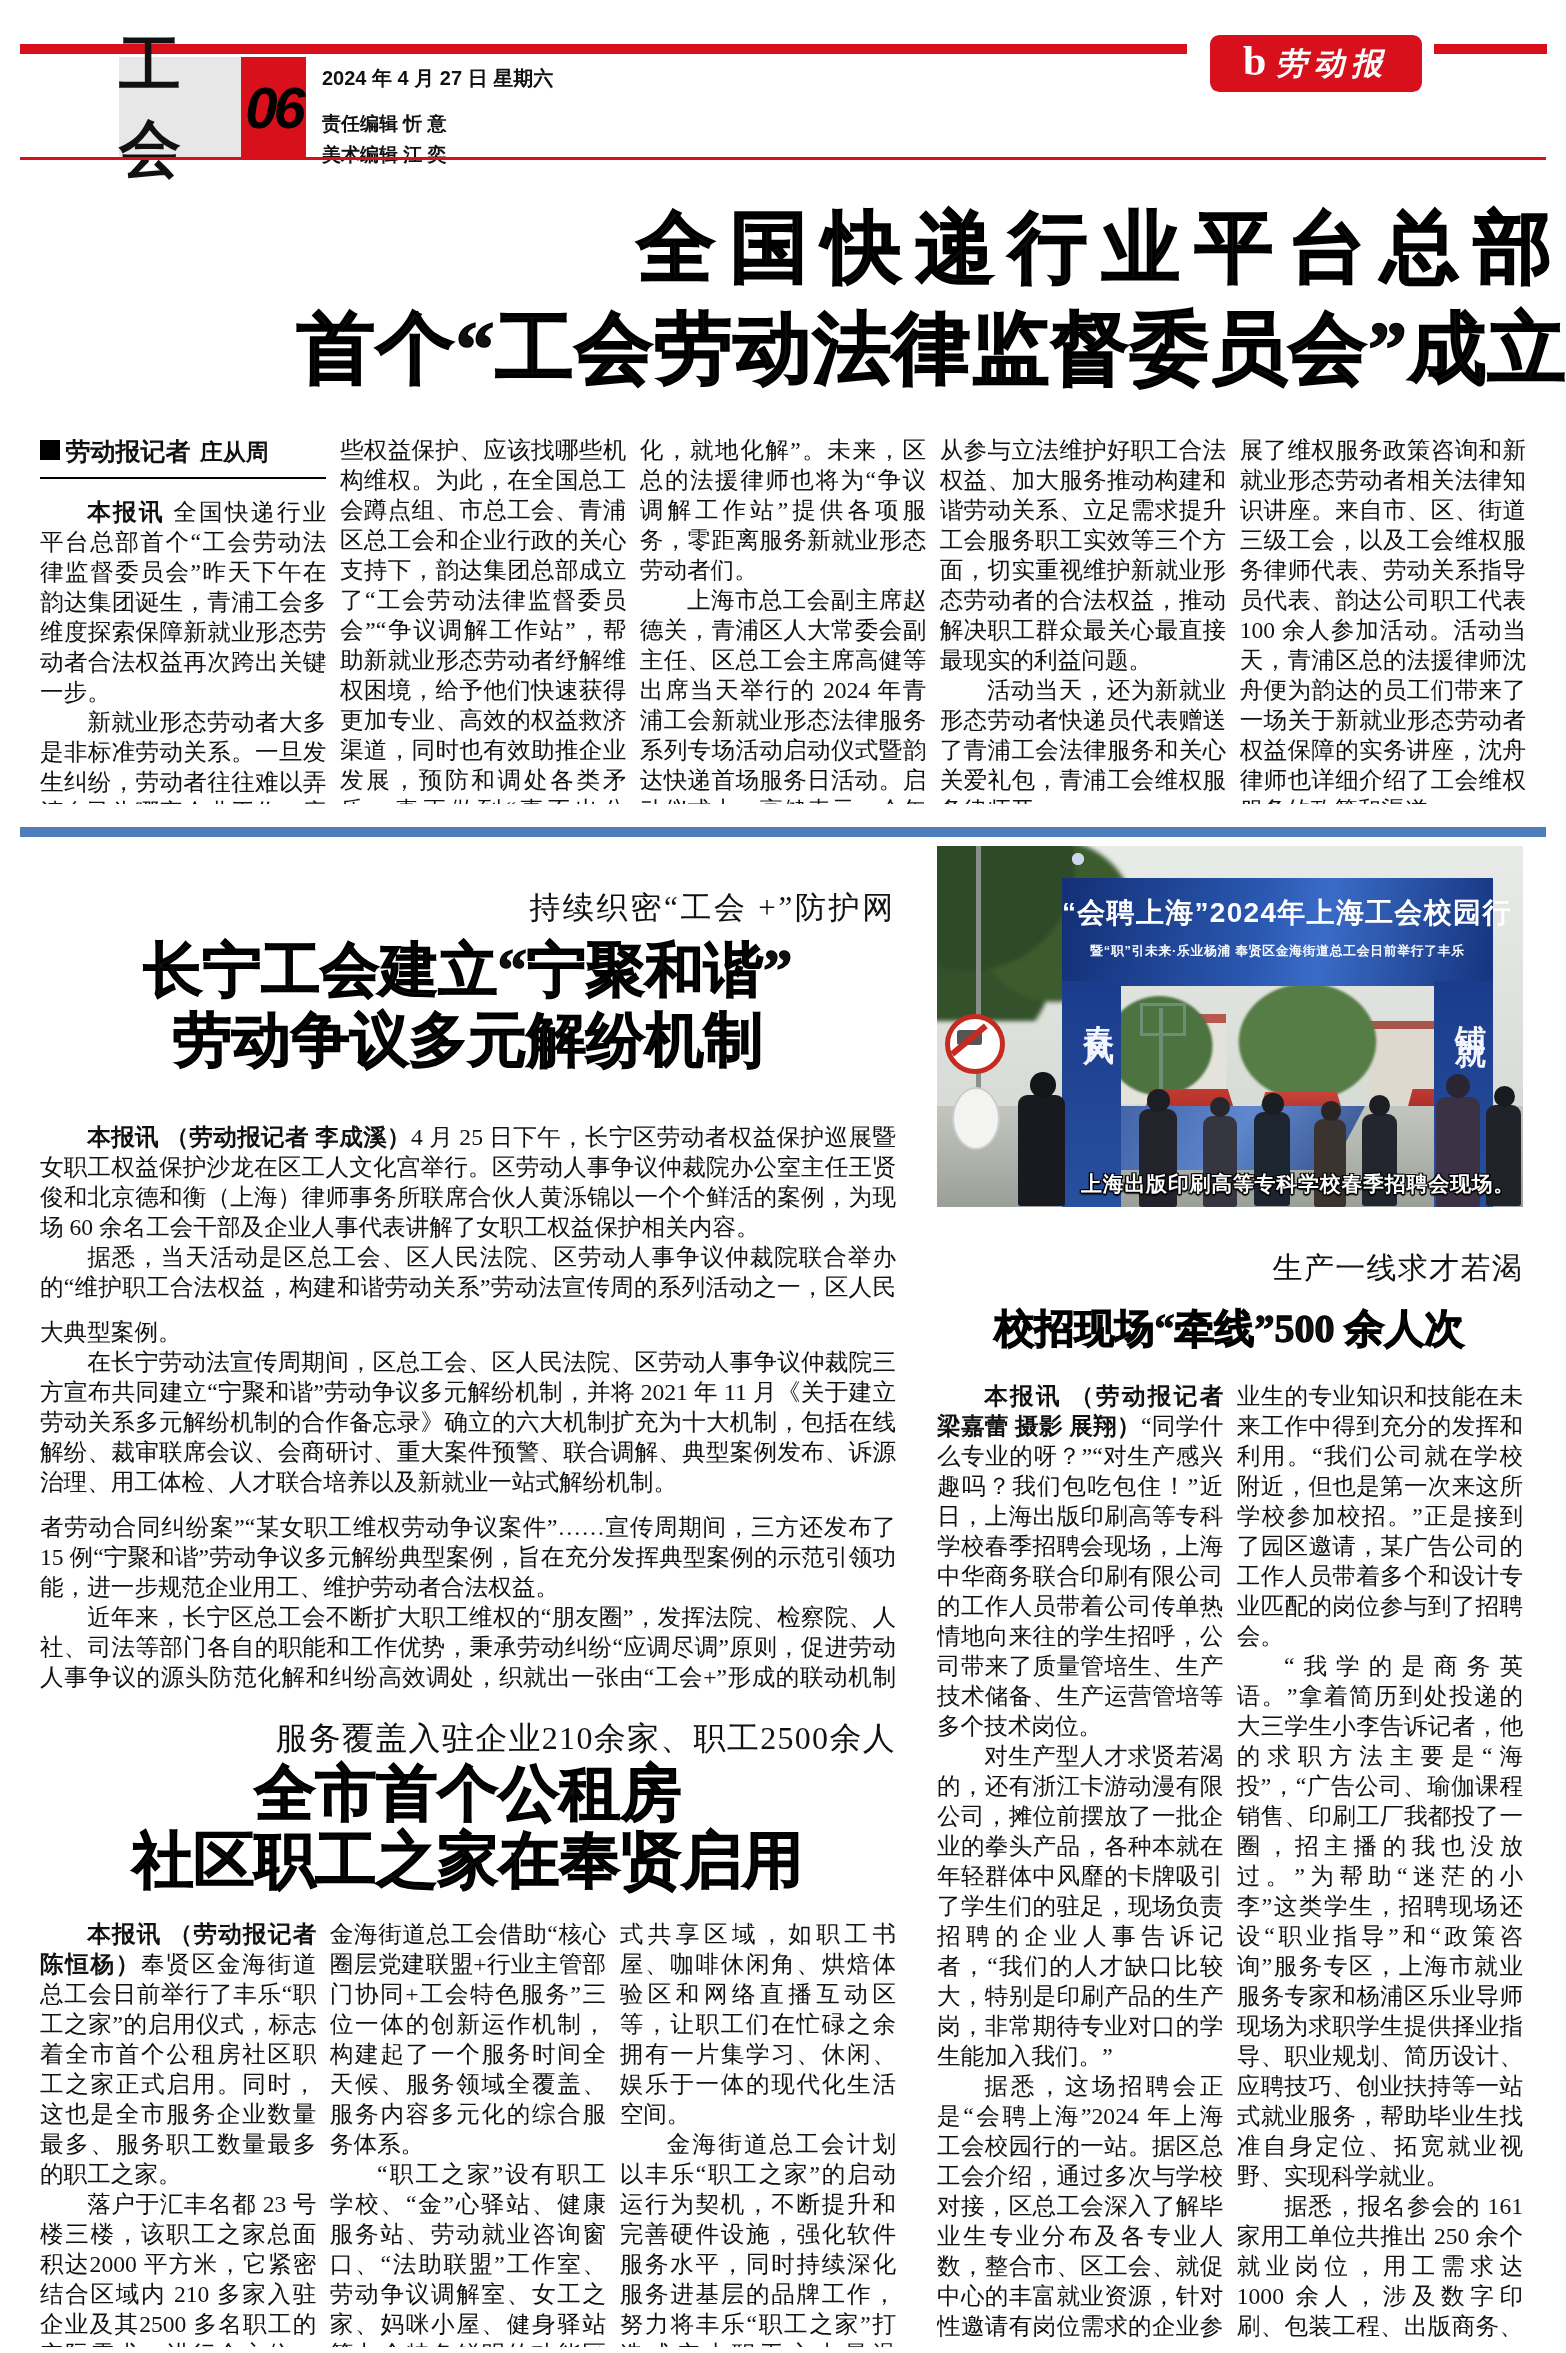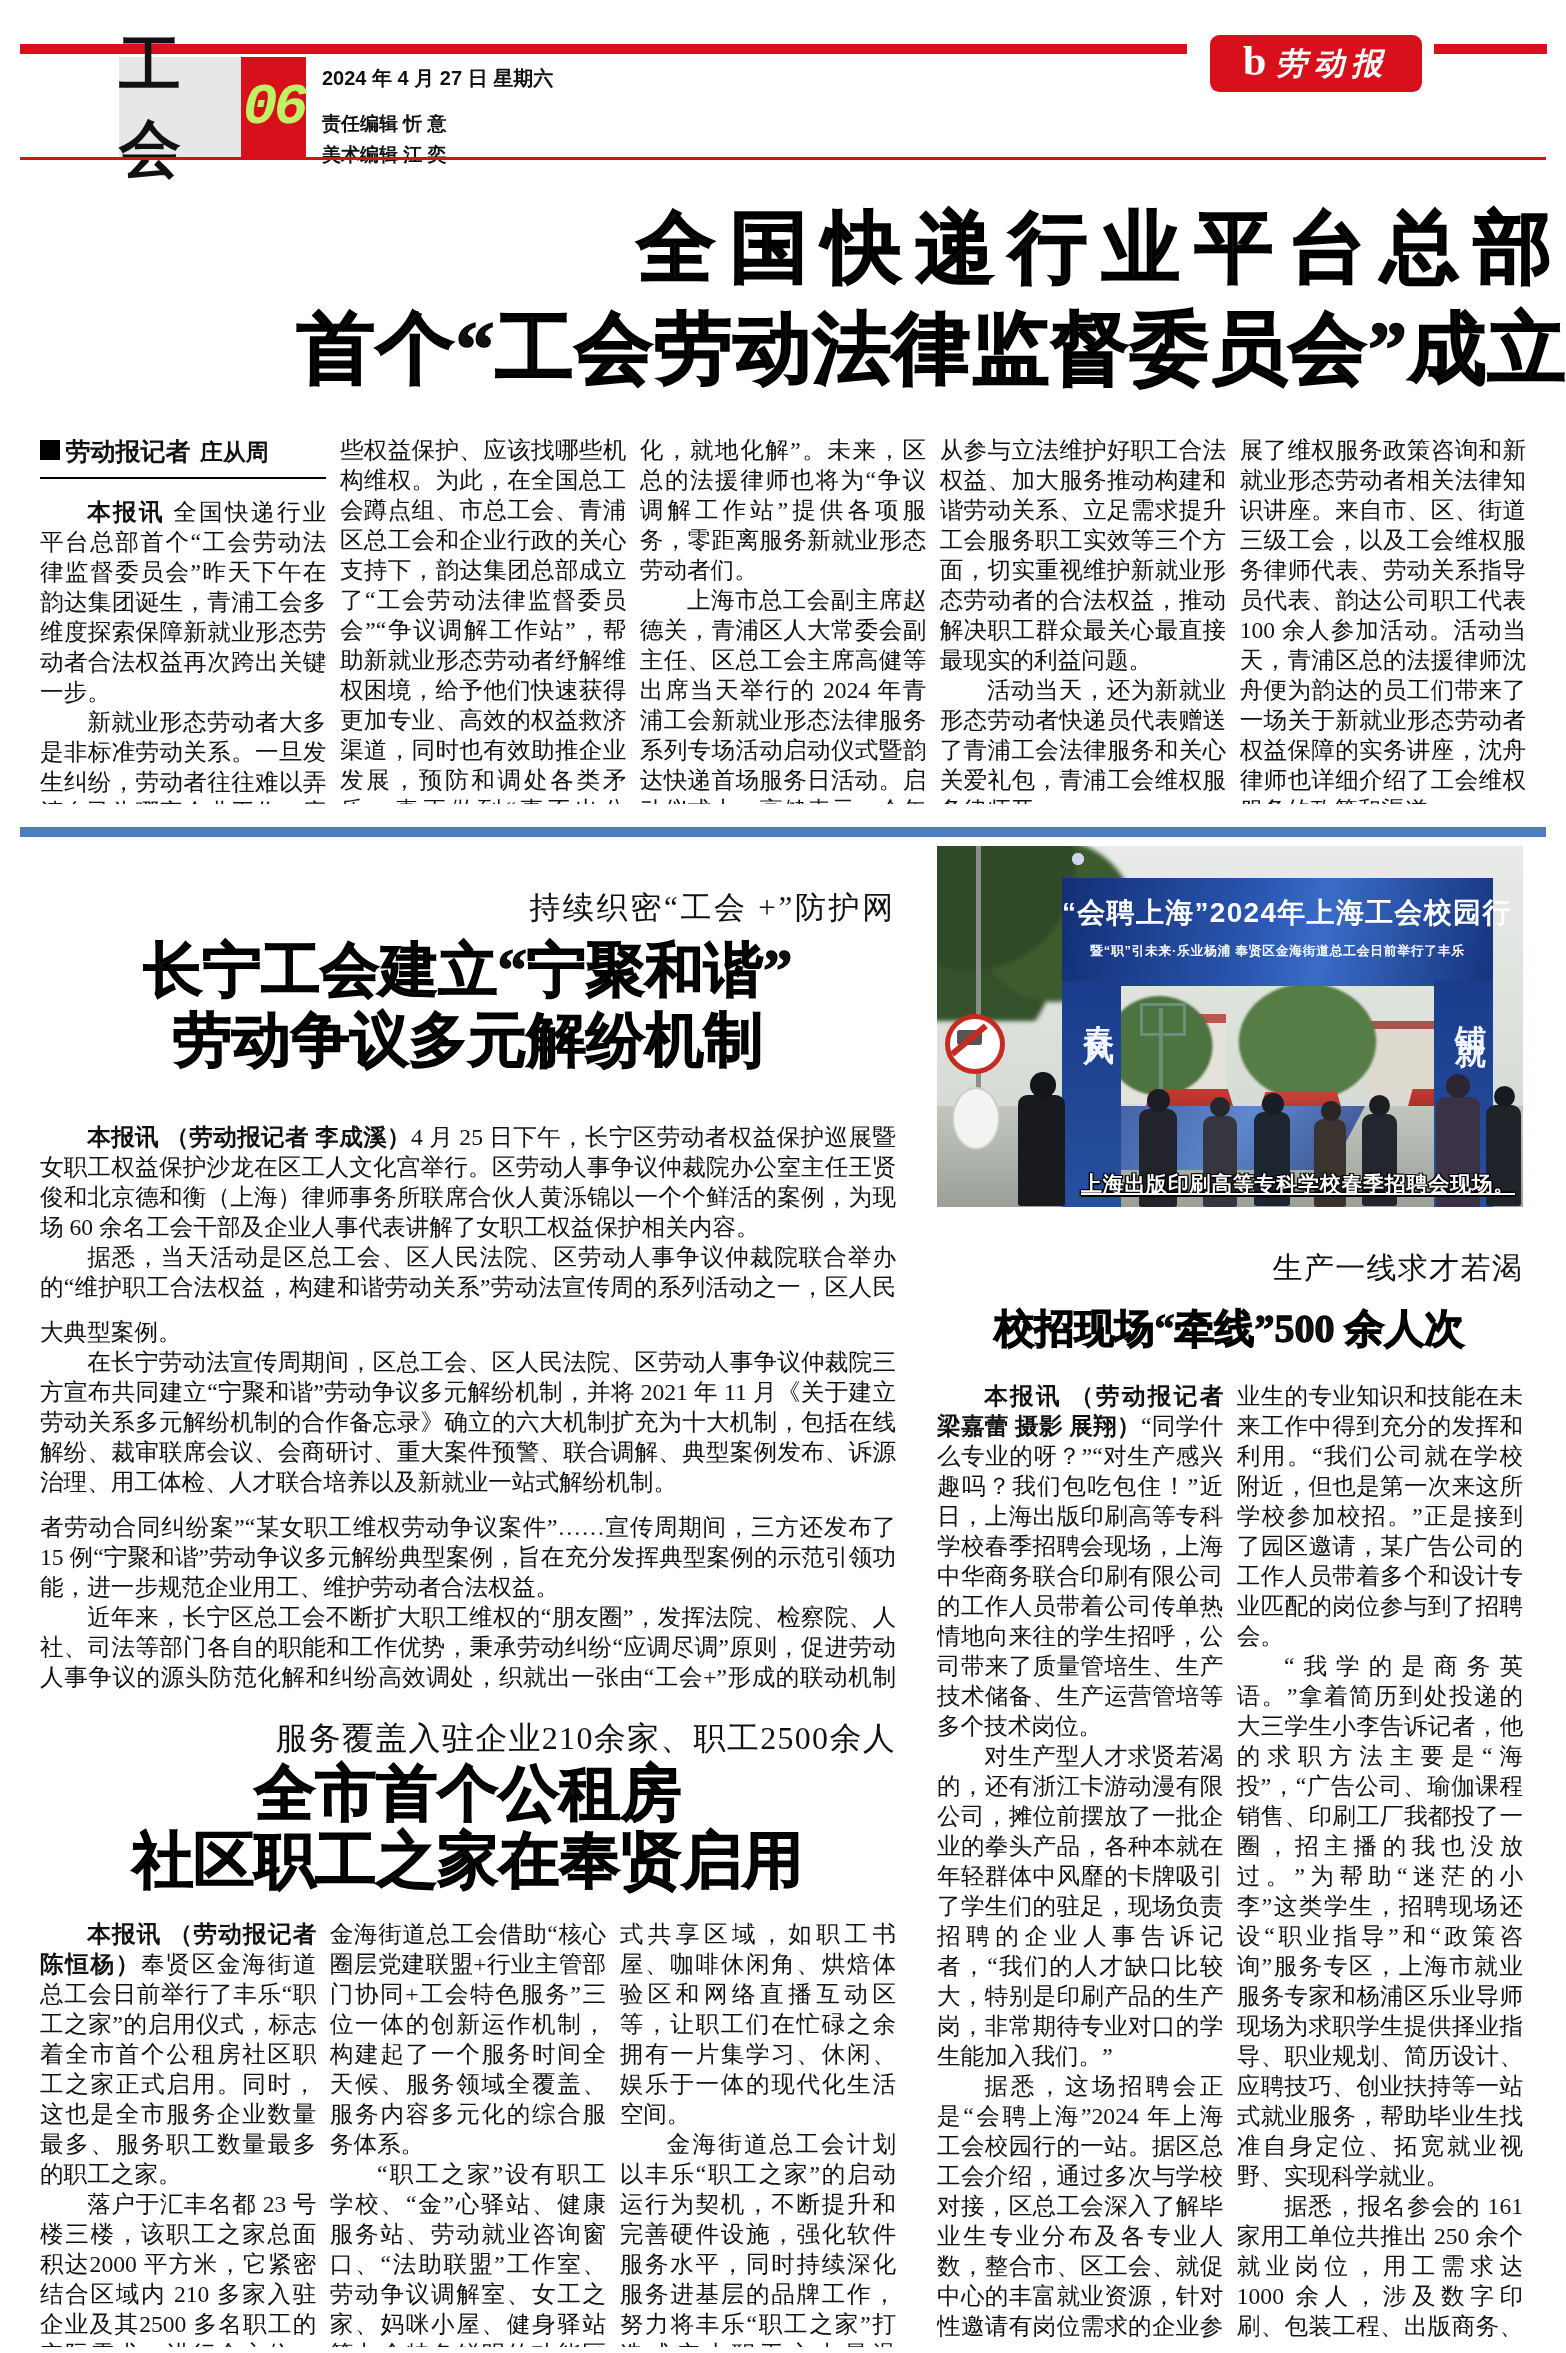--- a/index.html
+++ b/index.html
@@ -10,21 +10,21 @@
   
   .topbar{left:20px;top:44px;width:1167px;height:10px;background:#d8101c;}
   .topbar-stub{left:1434px;top:44px;width:113px;height:10px;background:#d8101c;}
   .logo{left:1210px;top:35px;width:212px;height:57px;background:#d8101c;border-radius:9.4px;
         display:flex;align-items:center;justify-content:center;gap:9.4px;}
   .logo .mark{color:#fff;font-family:"Liberation Serif",serif;font-weight:bold;font-size:42px;line-height:42px;transform:translateY(-2.7px);}
   .logo .lname{color:#fff;font-size:31px;font-weight:bold;font-style:italic;letter-spacing:6.7px;}
   .secbox{left:119px;top:57px;width:123px;height:100px;background:#e7e7e7;display:flex;align-items:center;justify-content:center;}
   .secbox span{font-size:62px;font-weight:bold;letter-spacing:1.3px;}
   .pagenum{left:241px;top:57px;width:65px;height:100px;background:#d8101c;display:flex;align-items:center;justify-content:center;}
-  .pagenum span{color:#bef264;font-family:Liberation Mono, monospace;font-weight:bold;font-style:italic;
+  .pagenum span{color:#000000;font-family:Liberation Sans, sans-serif;font-weight:bold;font-style:italic;
                 font-size:58px;letter-spacing:-4px;}
   .dateblock{left:322px;top:65px;width:404px;font-family:"Liberation Sans","DejaVu Sans",sans-serif;}
   .dateblock .d1{font-size:20px;font-weight:bold;margin-bottom:19px;}
   .dateblock .d2{font-size:19px;font-weight:bold;margin-bottom:5.4px;}
   .redline{left:20px;top:157px;width:1526px;height:2.7px;background:#d8101c;}
 
   
   .lead-head{left:0;right:0;top:197px;text-align:right;}
   .lead-head .h1{font-size:78px;font-weight:bold;letter-spacing:15px;line-height:101px;-webkit-text-stroke:1.7px #000;}
   .lead-head .h2{font-size:78px;font-weight:bold;letter-spacing:1.3px;line-height:101px;-webkit-text-stroke:1.7px #000;}
@@ -91,21 +91,21 @@
   .ph-pchar{color:#f4f6ff;font-size:31px;font-weight:bold;writing-mode:vertical-rl;letter-spacing:12px;left:15px;top:19px;
             font-family:"Liberation Serif",serif;}
   .ph-person{border-radius:9.4px 9.4px 2.7px 2.7px;filter:blur(0.7px);}
   .ph-head{border-radius:50%;}
   .ph-sign{left:8px;top:168px;width:50px;height:50px;background:#fff;border:5.4px solid #c62b22;border-radius:50%;}
   .ph-sign:before{content:"";position:absolute;left:6.7px;top:10.8px;width:25.6px;height:15px;background:#555;border-radius:2.7px;}
   .ph-sign:after{content:"";position:absolute;left:-2.7px;top:17.5px;width:44px;height:6px;background:#c62b22;transform:rotate(-40deg);}
   .ph-sign2{left:15px;top:241px;width:44px;height:59px;background:#f3f3f1;border-radius:50%;border:2px solid #ccc;}
   .ph-caption{right:8px;bottom:9.4px;color:#fff;font-family:"Liberation Sans","DejaVu Sans",sans-serif;
               font-weight:bold;font-size:21px;letter-spacing:0.7px;
-              text-shadow:1.3px 1.3px 0 #000,-1.3px 1.3px 0 #000,1.3px -1.3px 0 #000,-1.3px -1.3px 0 #000,0 2px 1.3px #000;text-decoration:underline;}
+              text-shadow:1.3px 1.3px 0 #000,-1.3px 1.3px 0 #000,1.3px -1.3px 0 #000,-1.3px -1.3px 0 #000,0 2px 1.3px #000;}
 </style>
 </head>
 <body>
 
 <div class="page">
 
   <div class="abs topbar"></div>
   <div class="abs topbar-stub"></div>
   <div class="abs logo">
     <span class="mark">b</span>

